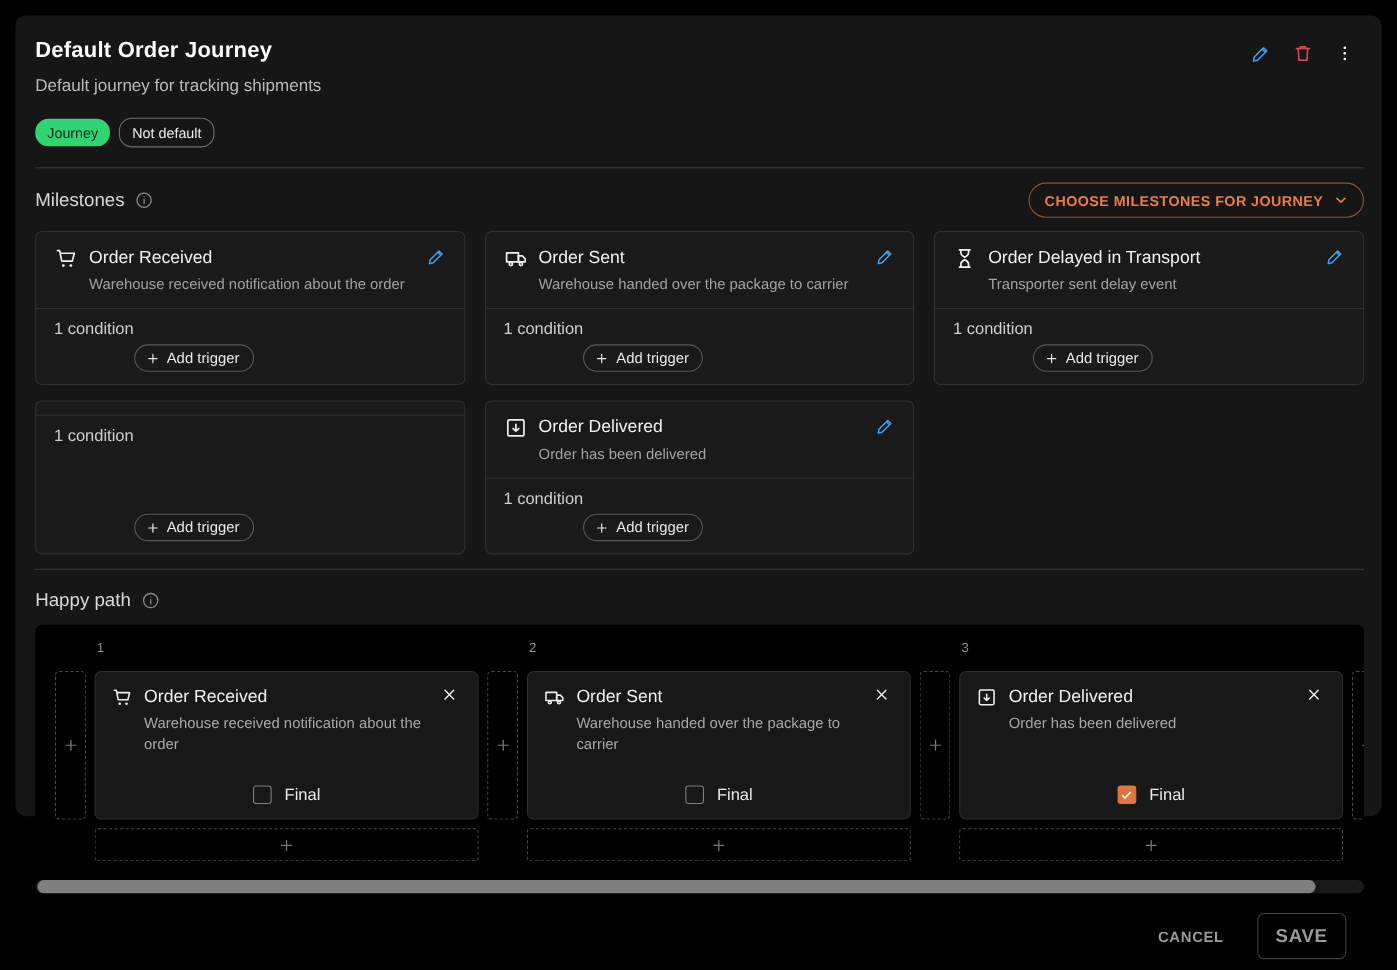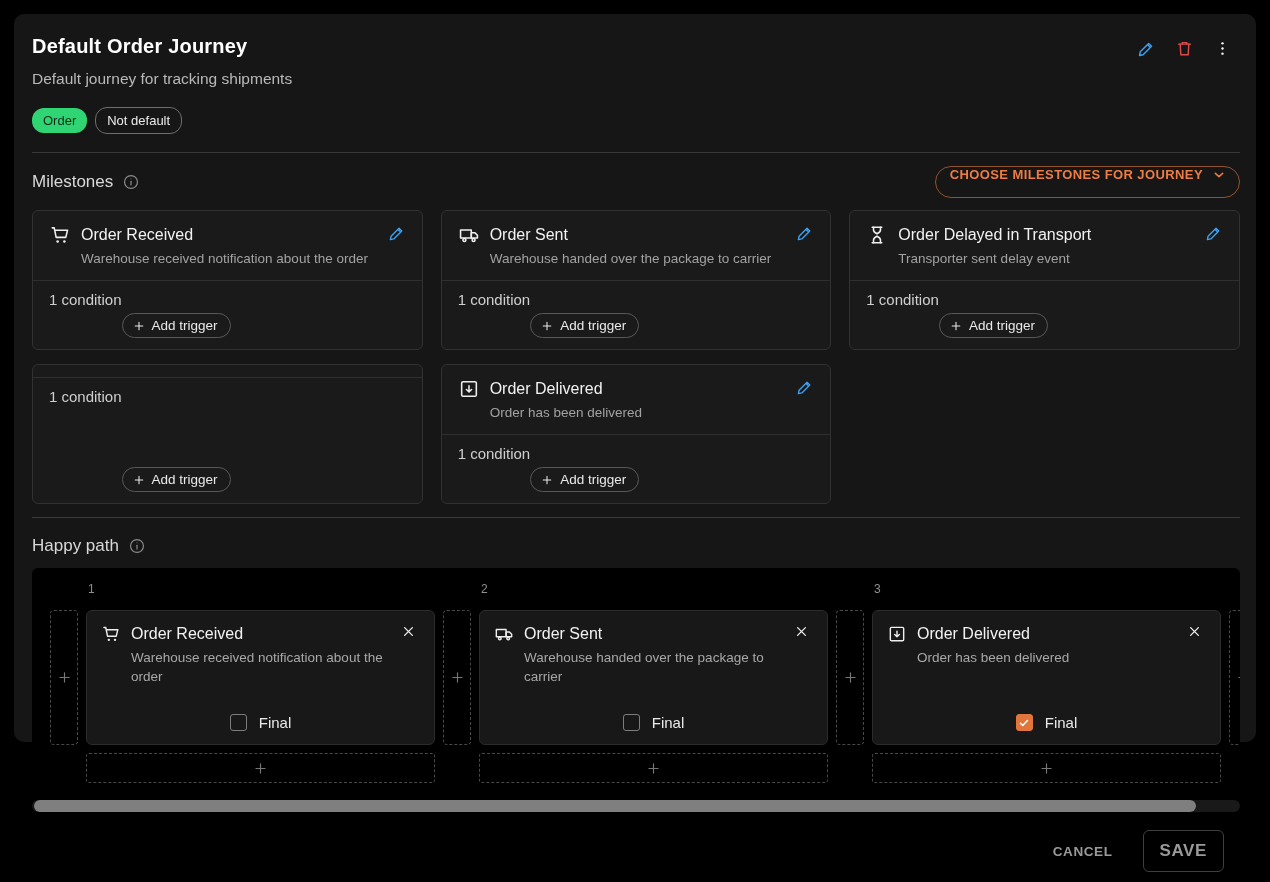--- a/index.html
+++ b/index.html
@@ -23,21 +23,21 @@
   .del-red { color:#dc4c4c; }
   .kebab { color:#fff; }
 
   hr.div { border:none; border-top:1px solid #393939; margin-top:18px; }
 
   
   .sec-row { display:flex; align-items:center; justify-content:space-between; margin-top:13px; }
   .sec-head { display:flex; align-items:center; gap:9px; color:#d9d9d9; font-size:17px; }
   .info-ic { width:18px; height:18px; color:#8a8a8a; display:inline-flex; }
   .info-ic svg { width:18px; height:18px; }
-  .choose-btn { display:flex; gap:8px; height:32px; padding:0 12px 0 14px;
+  .choose-btn { display:flex; align-items:center; gap:8px; height:32px; padding:0 12px 0 14px;
     border:1px solid #92522e; border-radius:16px; background:transparent; color:#ed7d45;
     font-size:13px; font-weight:700; letter-spacing:.4px; cursor:pointer;
     font-family:"Liberation Sans","DejaVu Sans",sans-serif; }
   .choose-btn svg { width:16px; height:16px; }
 
   
   .m-grid { display:grid; grid-template-columns:repeat(3,1fr); gap:14px 18px; margin-top:12px; }
   .m-card { background:#1a1a1a; border:1px solid #313131; border-radius:6px; height:140px;
     display:flex; flex-direction:column; }
   .m-top { padding:13px 14px 0 16px; }
@@ -99,21 +99,21 @@
 </style>
 </head>
 <body>
 
 <div class="container">
 
   <div class="hdr">
     <div class="title">Default Order Journey</div>
     <div class="subtitle">Default journey for tracking shipments</div>
     <div class="badges">
-      <span class="badge active">Order</span>
+      <span class="badge active">Journey</span>
       <span class="badge outline">Not default</span>
     </div>
     <div class="hdr-actions">
       <span class="icon-btn edit-blue">
         <svg viewBox="0 0 24 24" fill="none" stroke="currentColor" stroke-width="1.8" stroke-linejoin="round">
             <path d="m14.7 5.6 3.7 3.7L7.8 19.9l-4.6 1 .9-4.7z"></path>
             <path d="m13.2 7.1 3.7 3.7"></path>
           </svg>
       </span>
       <span class="icon-btn del-red">

